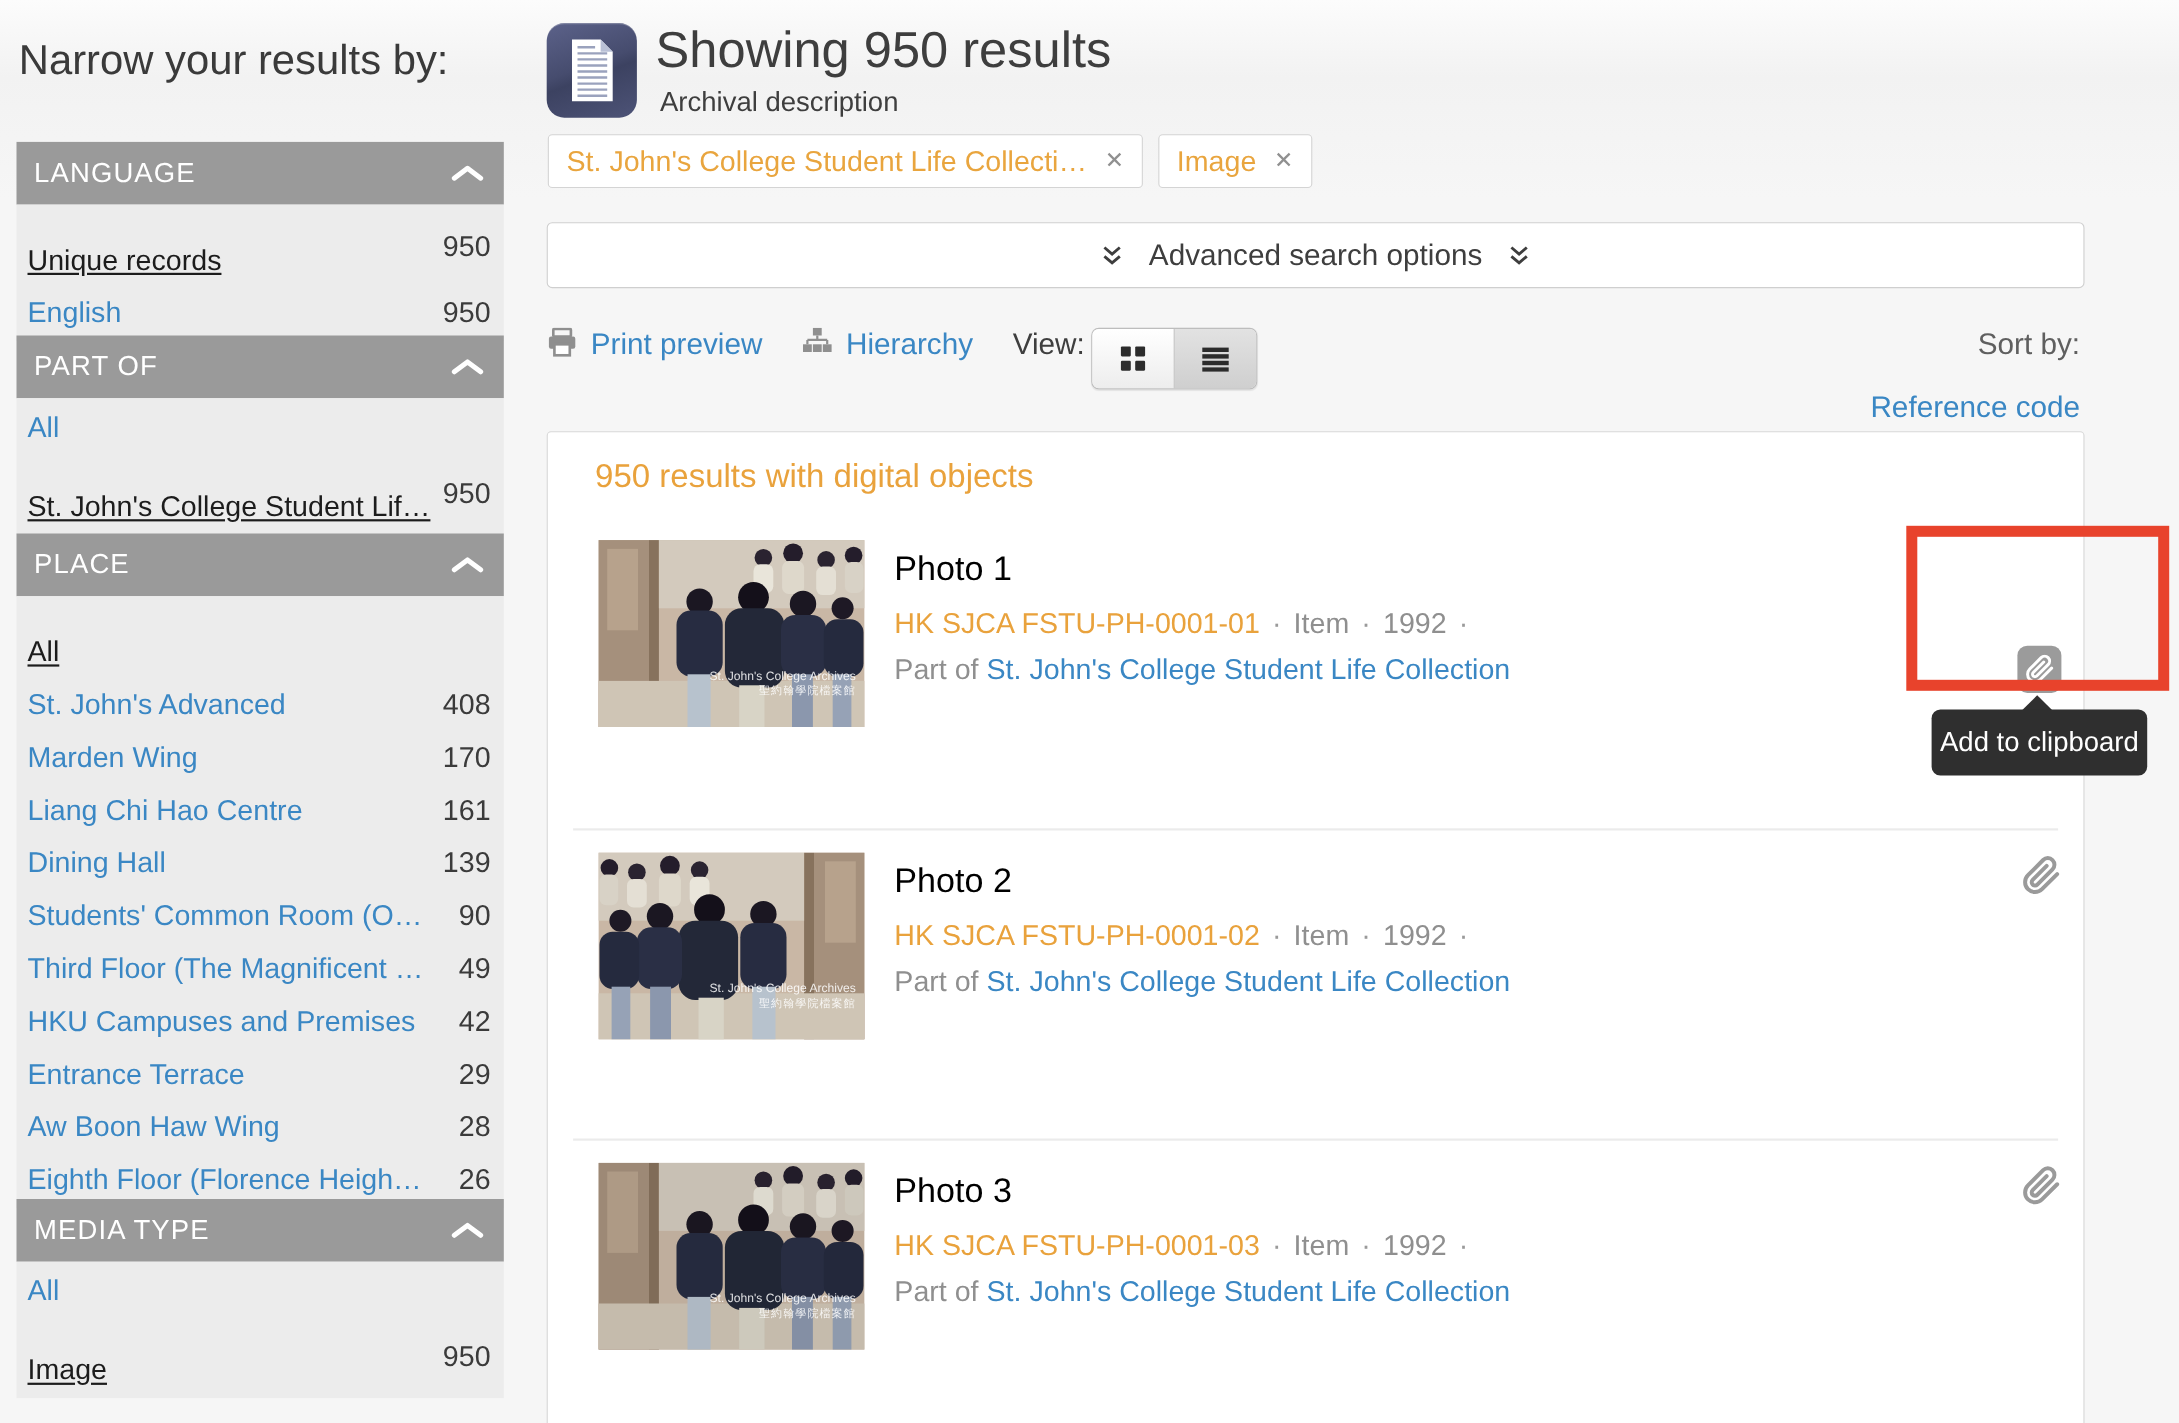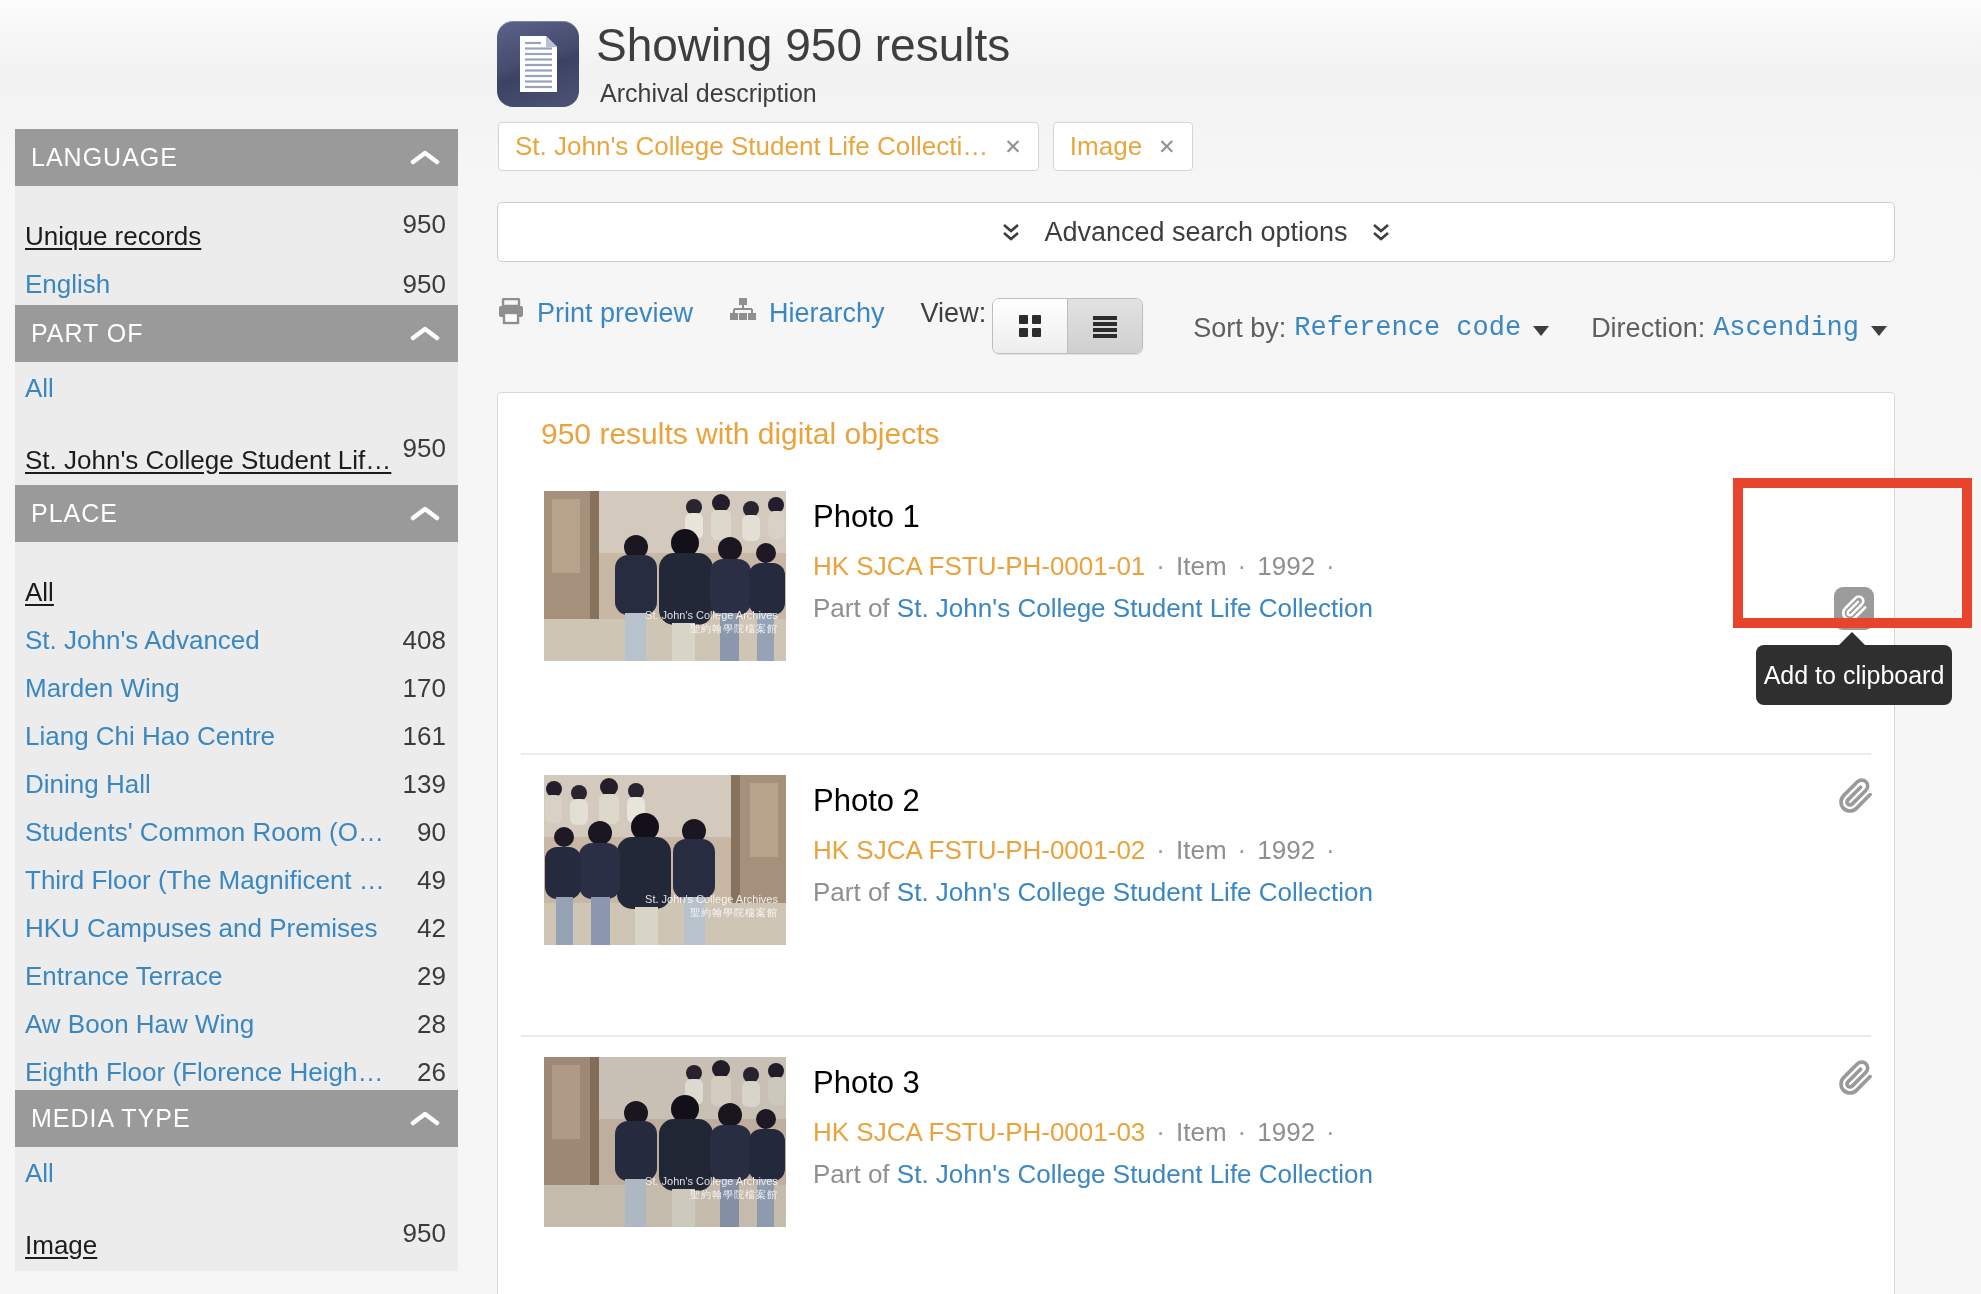--- a/index.html
+++ b/index.html
@@ -54,23 +54,23 @@
   
   .toolbar { position:absolute; left:497px; top:298px; width:1398px; height:60px; }
   .tb-left { display:flex; align-items:flex-start; height:60px; }
   .tb-link { color:#3a87c4; font-size:27px; margin-left:12px; }
   .tb-sep { width:36px; }
   .view-label { color:#3e3e3e; font-size:27px; margin-right:6px; }
   .btn-group { display:flex; border:1px solid #bdbdbd; border-radius:7px; overflow:hidden; height:54px; box-shadow:0 1px 1px rgba(0,0,0,.08); }
   .btn-view { width:74px; display:flex; align-items:center; justify-content:center; cursor:pointer; }
   .btn-view.card { background:linear-gradient(#ffffff,#ededed); border-right:1px solid #bdbdbd; }
   .btn-view.list { background:linear-gradient(#e2e2e2,#cfcfcf); }
-  .tb-right { position:absolute; right:4px; top:0; height:60px; display:flex; align-items:center; font-size:27px; gap:8px; }
+  .tb-right { position:absolute; right:4px; top:0; height:60px; display:flex; align-items:flex-end; font-size:27px; gap:26px;flex-direction:column; }
   .sort-label { color:#5f5f5f; }
-  .sort-value { color:#3a87c4;font-family:Liberation Mono, monospace; }
+  .sort-value { color:#3a87c4; }
   .caret { width:0; height:0; border-left:8px solid transparent; border-right:8px solid transparent; border-top:10px solid #3e3e3e; margin:6px 4px 0 4px; }
   .tb-gap { width:22px; }
 
   
   .panel {
     position:absolute; left:497px; top:392px; width:1396px; height:958px;
     background:#fff; border:1px solid #d7d7d7; border-radius:4px;
   }
   .panel-header { position:absolute; left:43px; top:24px; display:flex; align-items:center; gap:14px; }
   .panel-count { color:#e9a23c; font-size:30px; }
@@ -144,20 +144,21 @@
       <rect x="213" y="122" width="17" height="48" fill="#96a2b6"></rect>
     </g>
     <g id="paperclip">
       <path d="M21.44 11.05l-9.19 9.19a6 6 0 0 1-8.49-8.49l9.19-9.19a4 4 0 0 1 5.66 5.66l-9.2 9.19a2 2 0 0 1-2.83-2.83l8.49-8.48" fill="none" stroke="currentColor" stroke-width="2.4" stroke-linecap="round" stroke-linejoin="round"></path>
     </g>
   </defs>
 </svg>
 
 <div class="screen">
 
+  <div class="sidebar-heading">Narrow your results by:</div>
 
   <div class="facet" style="top:129px">
     <div class="facet-header">
       <span>LANGUAGE</span>
       <svg width="30" height="17">
           <polyline points="3,13 15,4 27,13" fill="none" stroke="#fff" stroke-width="4.5" stroke-linecap="round" stroke-linejoin="round"></polyline>
         </svg>
     </div>
     <div class="facet-body">
       <div class="facet-row">

